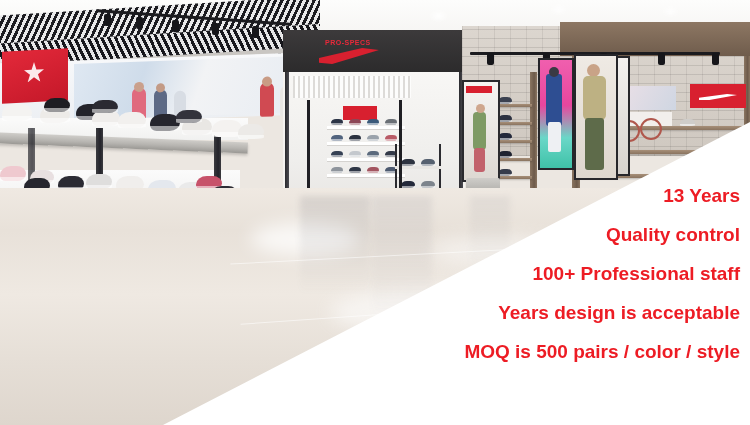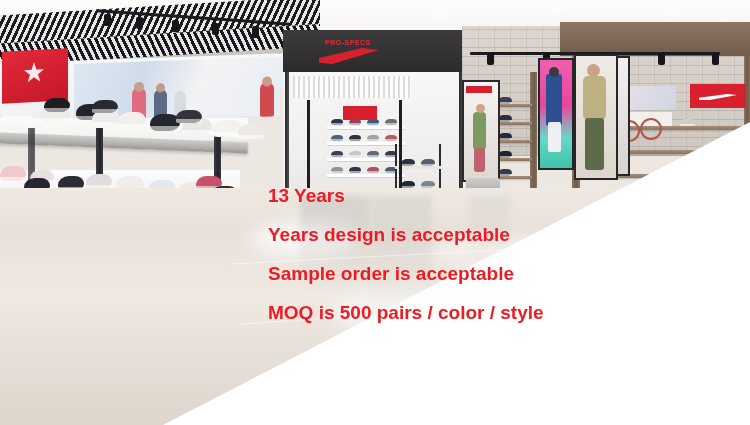--- a/index.html
+++ b/index.html
@@ -192,22 +192,22 @@
 
   
   .title{
     position:absolute;left:0;top:1px;width:750px;text-align:center;
     font-size:25px;font-weight:bold;color:#ed1c24;letter-spacing:.2px;
     z-index:8;line-height:30px;
   }
 
   
   .features{
-    position:absolute;right:22px;top:176px;width:460px;
-    text-align:left;z-index:9;
+    position:absolute;right:10px;top:176px;width:460px;
+    text-align:right;z-index:9;
   }
   .feat{
     font-size:19px;font-weight:bold;color:#ed1c24;
     line-height:39px;white-space:nowrap;
   }
 
   
   .logo{
     position:absolute;left:312px;top:338px;width:86px;height:56px;z-index:10;
   }
@@ -467,19 +467,20 @@
     <div class="floor-line" style="left:240px;top:306px;width:510px;transform:rotate(-4deg);"></div>
     <div class="floor-line" style="left:250px;top:370px;width:500px;transform:rotate(-5deg);"></div>
 
   </div>
 
   <div class="wedge"></div>
 
 
   <div class="features">
     <div class="feat">13 Years</div>
+    <div class="feat">Quality control</div>
+    <div class="feat">100+ Professional staff</div>
     <div class="feat">Years design is acceptable</div>
-    <div class="feat">Sample order is acceptable</div>
     <div class="feat">MOQ is 500 pairs / color / style</div>
   </div>
 
 
 </div>
 
 </body></html>

